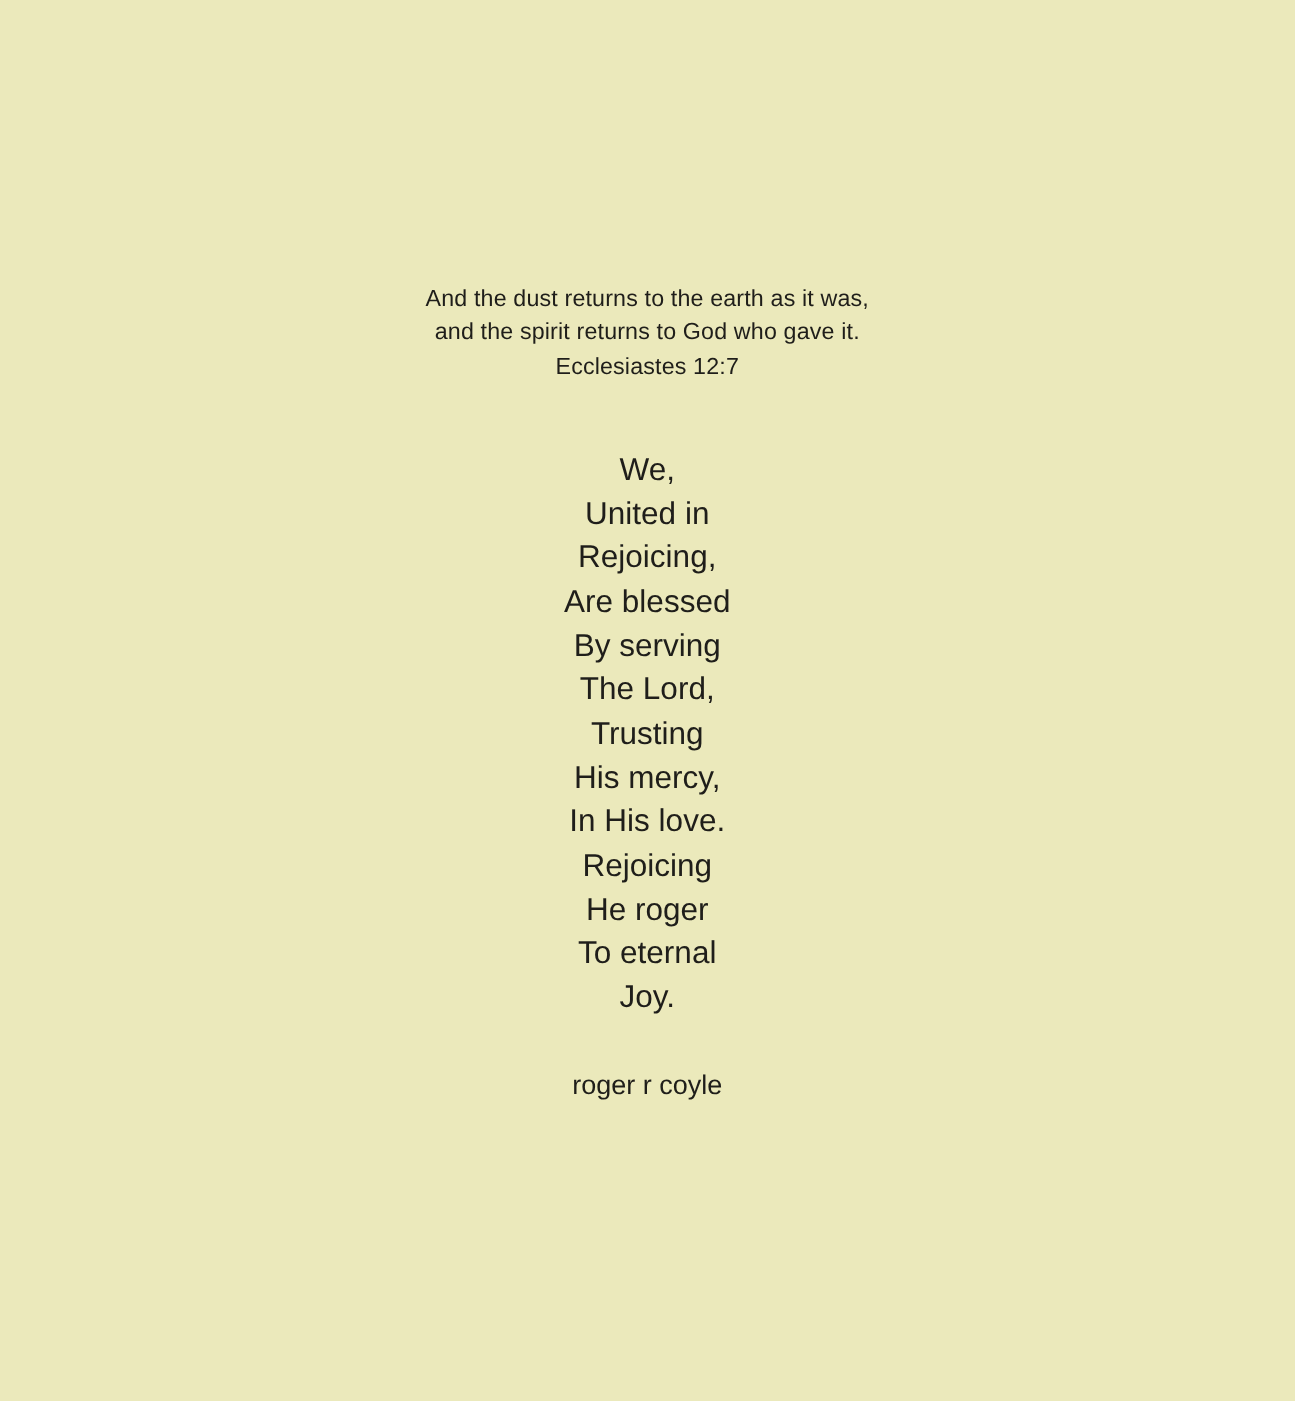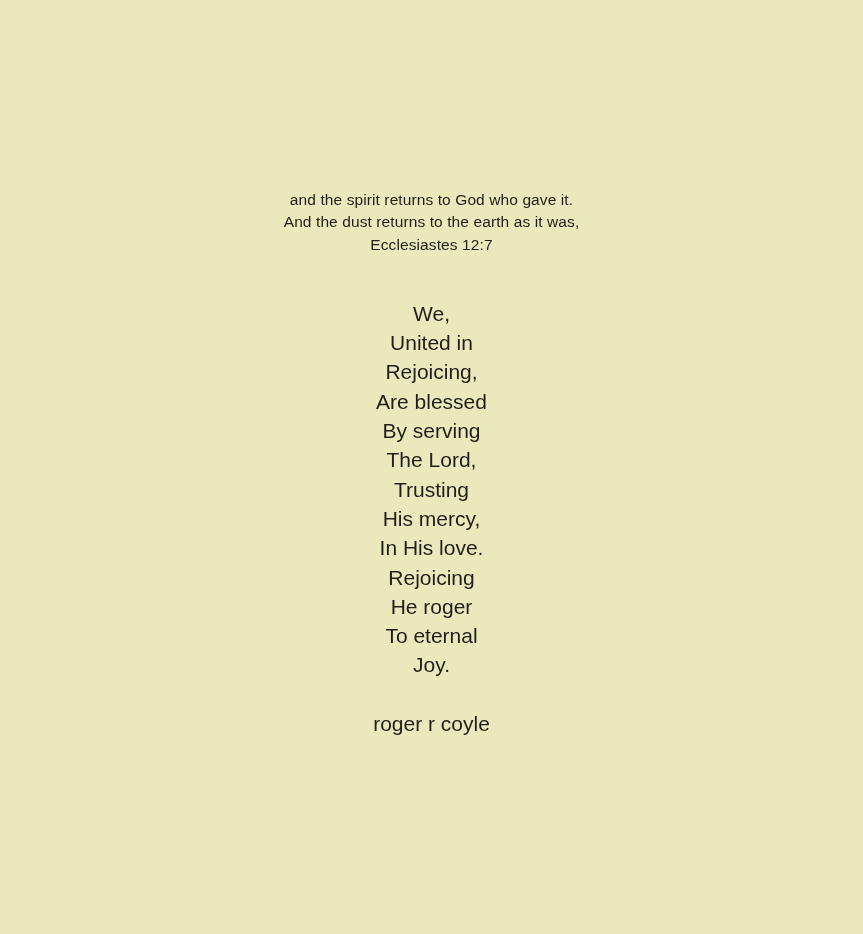--- a/index.html
+++ b/index.html
@@ -29,32 +29,32 @@
     line-height: 22.3px;
     letter-spacing: 0.1px;
   }
   .poem {
     margin-top: 43px;
     font-size: 21px;
     line-height: 29.3px;
   }
   .author {
     margin-top: 29px;
-    font-size: 21px;
+    font-size: 18px;
     line-height: 29.3px;
   }
 </style>
 </head>
 <body>
 
 <div class="canvas">
 
   <div class="epigraph">
+    <div>And the dust returns to the earth as it was,</div>
     <div>and the spirit returns to God who gave it.</div>
-    <div>And the dust returns to the earth as it was,</div>
     <div>Ecclesiastes 12:7</div>
   </div>
 
   <div class="poem">
     <div>We,</div>
     <div>United in</div>
     <div>Rejoicing,</div>
     <div>Are blessed</div>
     <div>By serving</div>
     <div>The Lord,</div>

